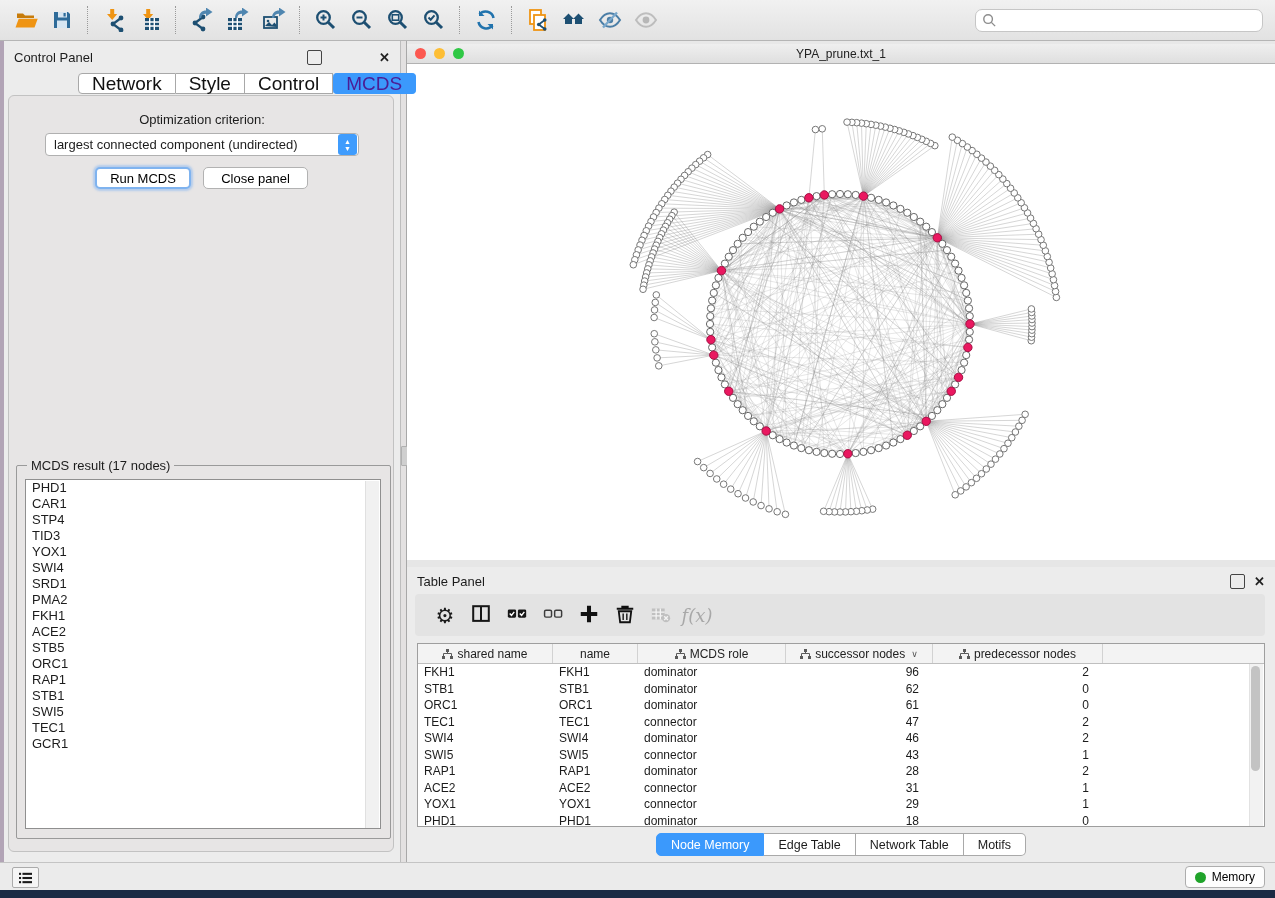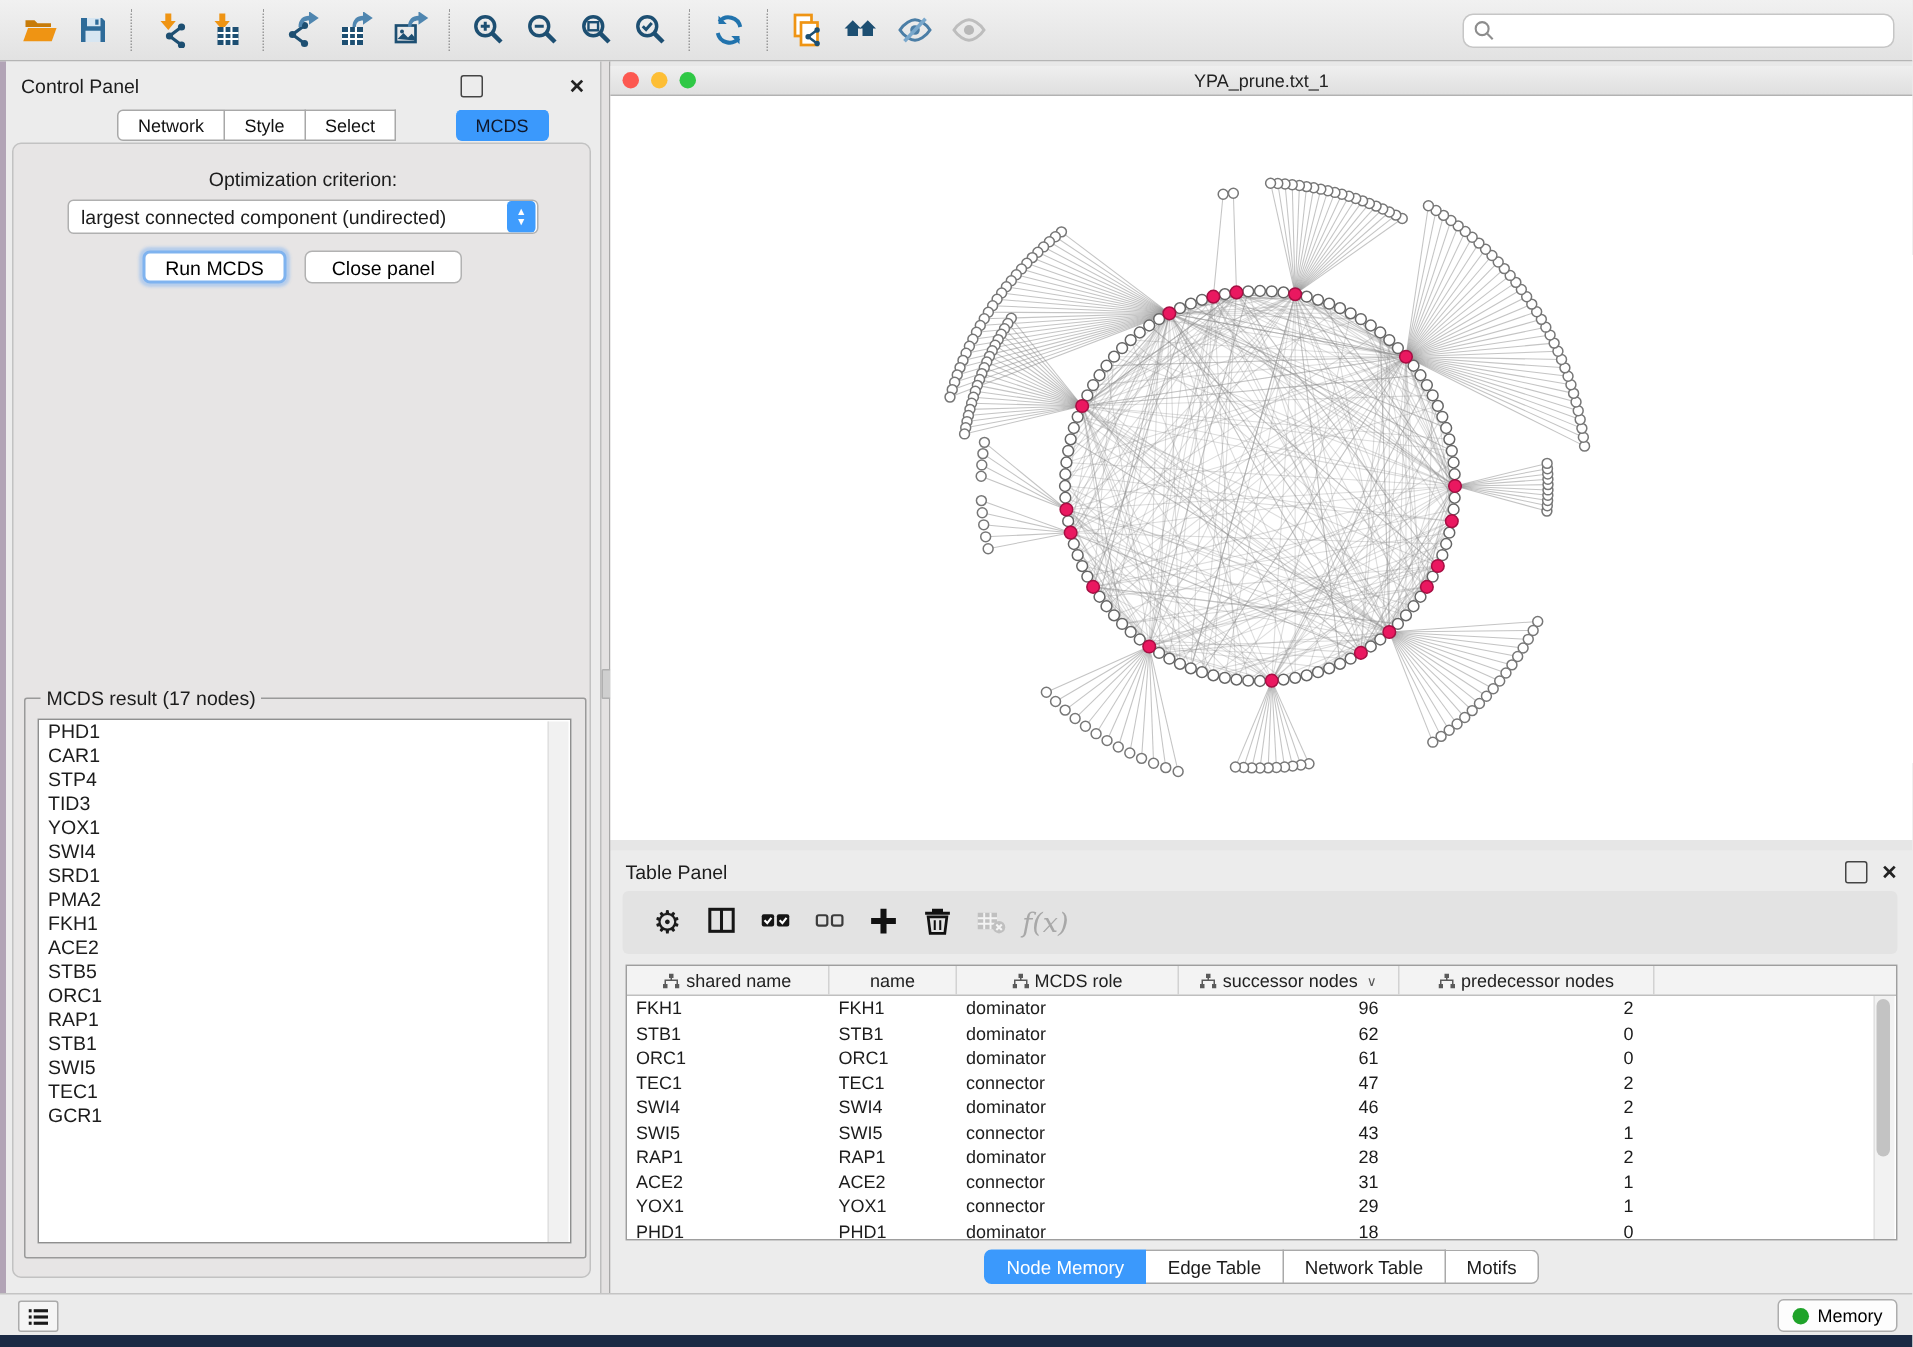--- a/index.html
+++ b/index.html
@@ -20,25 +20,25 @@
   
   #desktop-left{left:0;top:41px;width:4px;height:849px;background:#b2a4b6;}
   #desktop-bottom{left:0;top:890px;width:1275px;height:8px;background:#1b2a44;}
 
   
   #control-panel{left:4px;top:41px;width:396px;height:821px;background:#ececec;}
   .panel-title-row{height:24px;display:flex;align-items:center;font-size:13px;padding:0 10px;}
   .panel-float{margin-left:auto;font-size:11px;color:#444;width:13px;height:13px;border:1.4px solid #444;border-radius:2px;}
   .panel-close{font-size:13px;font-weight:bold;color:#222;margin-left:9px;}
   #cp-tabs{left:74px;top:32px;display:flex;height:21px;z-index:3;}
-  .seg-tab{background:#fff;border:1px solid #a8a8a8;border-left:none;padding:0 13px;font-size:12px;
+  .seg-tab{background:#fff;border:1px solid #a8a8a8;border-left:none;padding:0 13px;font-size:19px;
            display:flex;align-items:center;color:#111;}
   .seg-tab:first-child{border-left:1px solid #a8a8a8;border-radius:4px 0 0 4px;}
   .seg-tab:last-child{border-radius:0 4px 4px 0;}
-  .seg-tab.active{background:#3b99fc;border-color:#3b99fc;color:#0f172a;border-radius:4px;margin-left:40px;}
+  .seg-tab.active{background:#3b99fc;border-color:#3b99fc;color:#4c1d95;border-radius:4px;}
   #cp-box{left:4px;top:54px;width:386px;height:757px;background:#e7e5e5;border:1px solid #c2c2c2;border-radius:6px;box-sizing:border-box;}
   #opt-label{left:0;top:71px;width:396px;text-align:center;font-size:13px;}
   #criterion-select{left:41px;top:92px;width:314px;height:23px;background:#fff;border:1px solid #b0b0b0;border-radius:4px;
                     display:flex;align-items:center;box-sizing:border-box;overflow:hidden;}
   #criterion-select .sel-text{flex:1;font-size:13px;padding-left:8px;white-space:nowrap;}
   #criterion-select .stepper{width:19px;height:21px;background:#3f9cfd;border-radius:3px;margin-right:1px;display:flex;flex-direction:column;
                     align-items:center;justify-content:center;color:#fff;font-size:7px;line-height:7px;}
   .cp-btn{height:22px;background:#fff;border:1px solid #b2b2b2;border-radius:5px;font-size:13px;display:flex;align-items:center;justify-content:center;
           font-family:"Liberation Sans",sans-serif;}
   #run-btn{left:91px;top:126px;width:96px;border:2px solid #7fb3ef;box-shadow:0 0 2px 2px rgba(120,175,245,.45);}
@@ -295,21 +295,21 @@
 
 <div id="control-panel" class="abs">
   <div class="panel-title-row" style="margin-top:4px;gap:48px;">
     <span>Control Panel</span>
     <span class="panel-float"></span>
     <span class="panel-close">✕</span>
   </div>
   <div id="cp-tabs" class="abs">
       <div class="seg-tab">Network</div>
       <div class="seg-tab">Style</div>
-      <div class="seg-tab">Select</div>
+      <div class="seg-tab">Control</div>
       <div class="seg-tab active">MCDS</div>
     </div>
   <div id="cp-box" class="abs"></div>
   <div id="opt-label" class="abs">Optimization criterion:</div>
   <div id="criterion-select" class="abs">
     <span class="sel-text">largest connected component (undirected)</span>
     <span class="stepper">
         <span>▲</span>
         <span>▼</span>
       </span>

